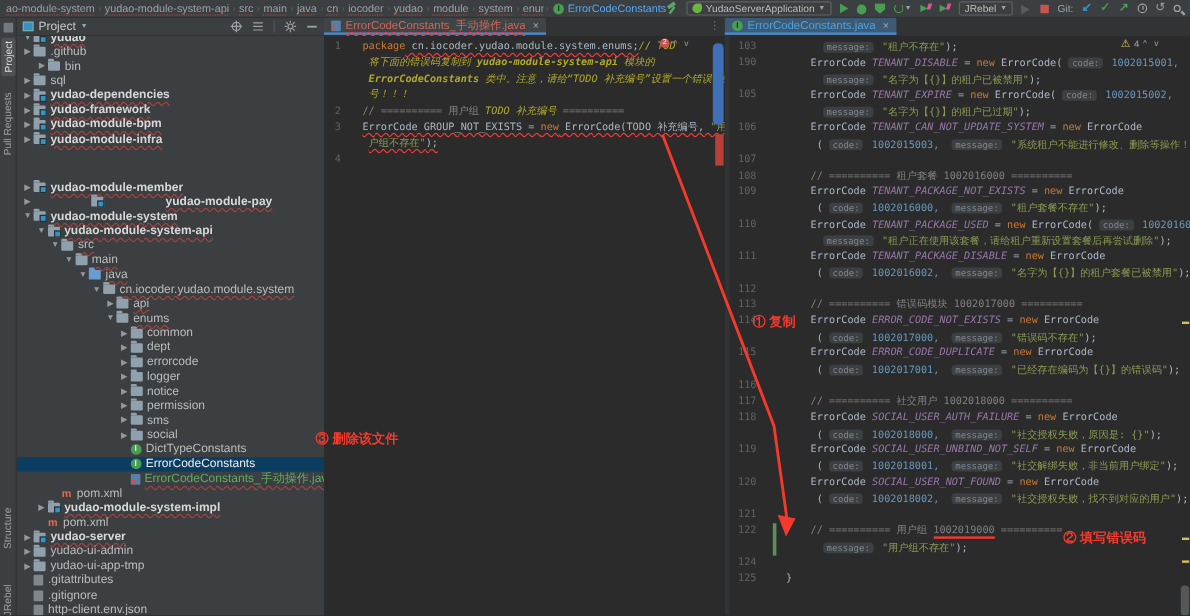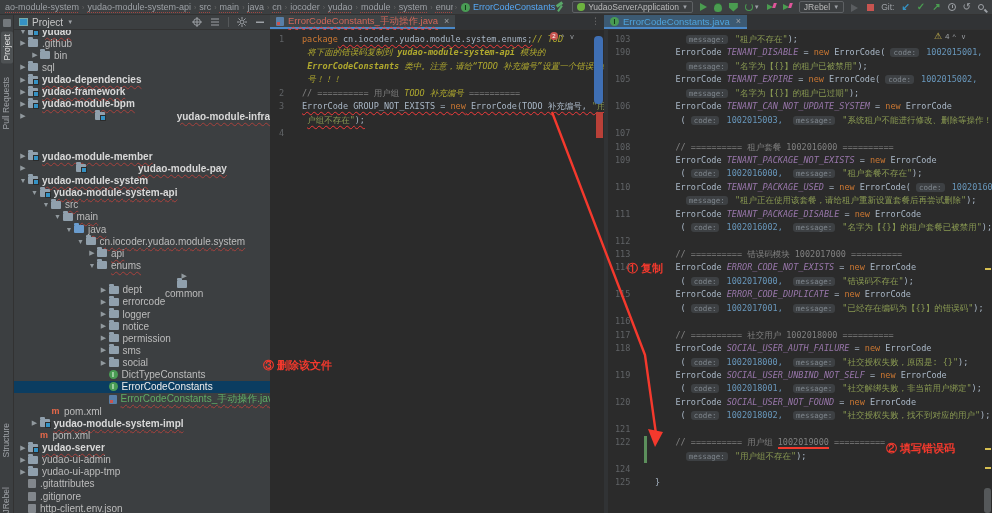--- a/index.html
+++ b/index.html
@@ -267,21 +267,21 @@
       <div class="tree-row" style="padding-left: 4px;">
         <span class="chev">▶</span>
         <span class="ti ti-folder ti-module"></span>
         <span class="t-label b u">yudao-framework</span>
       </div>
       <div class="tree-row" style="padding-left: 4px;">
         <span class="chev">▶</span>
         <span class="ti ti-folder ti-module"></span>
         <span class="t-label b u">yudao-module-bpm</span>
       </div>
-      <div class="tree-row" style="padding-left: 4px; justify-content: space-between;">
+      <div class="tree-row" style="padding-left: 4px;">
         <span class="chev">▶</span>
         <span class="ti ti-folder ti-module"></span>
         <span class="t-label b u">yudao-module-infra</span>
       </div>
       <div class="tree-row" style="padding-left: 4px; margin-top: 28px;">
         <span class="chev">▶</span>
         <span class="ti ti-folder ti-module"></span>
         <span class="t-label b u">yudao-module-member</span>
       </div>
       <div class="tree-row" style="padding-left: 4px; gap: 48px;">
@@ -322,21 +322,21 @@
       <div class="tree-row" style="padding-left: 73px;">
         <span class="chev">▶</span>
         <span class="ti ti-folder"></span>
         <span class="t-label u">api</span>
       </div>
       <div class="tree-row" style="padding-left: 73px;">
         <span class="chev">▼</span>
         <span class="ti ti-folder"></span>
         <span class="t-label u">enums</span>
       </div>
-      <div class="tree-row" style="padding-left: 84.5px; flex-direction: column;">
+      <div class="tree-row" style="padding-left: 84.5px;">
         <span class="chev">▶</span>
         <span class="ti ti-folder"></span>
         <span class="t-label">common</span>
       </div>
       <div class="tree-row" style="padding-left: 84.5px;">
         <span class="chev">▶</span>
         <span class="ti ti-folder"></span>
         <span class="t-label">dept</span>
       </div>
       <div class="tree-row" style="padding-left: 84.5px;">

